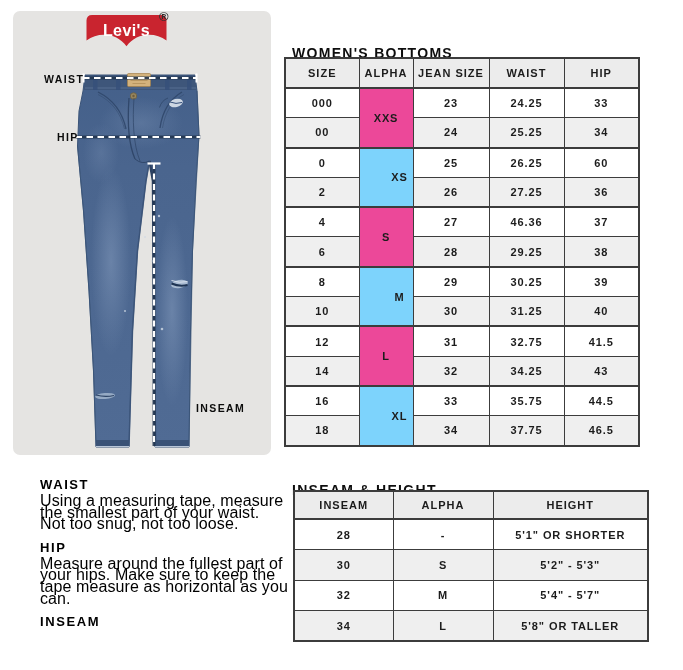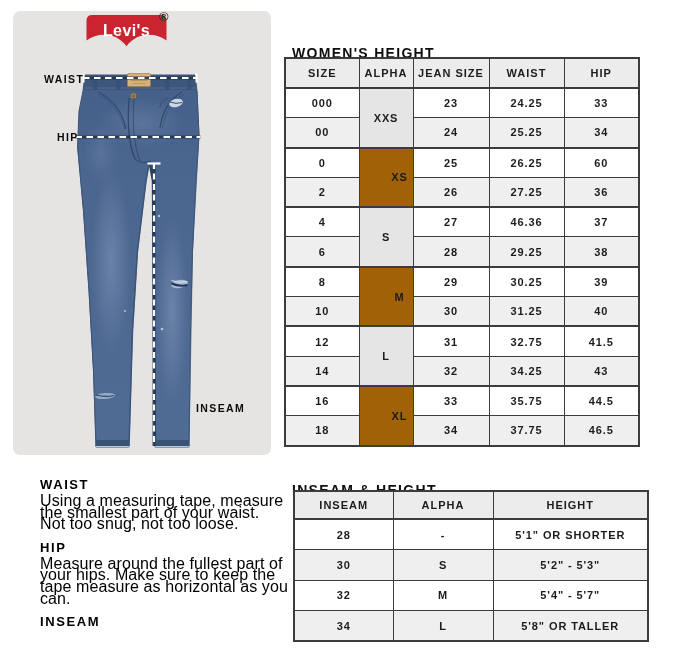--- a/index.html
+++ b/index.html
@@ -36,22 +36,22 @@
     letter-spacing:0.9px;color:#1c1c1c;padding:0;overflow:hidden;}
   thead th{background:#ececec;border-bottom:2px solid #3c3c3c;letter-spacing:1px;}
   #t1 thead tr{height:30px;}
   #t1 tbody tr{height:29.8px;}
   #t2 thead tr{height:28px;}
   #t2 tbody tr{height:30.5px;}
   tr.group-start td{border-top:2px solid #3c3c3c;}
   tr.inner td{border-top:1px solid #3c3c3c;}
   .row-white td{background:#fff;margin-top:20px;}
   .row-gray td{background:#efefef;}
-  td.alpha.cell-white{background:#e5e5e5;}
-  td.alpha.cell-gray{background:#a16207;padding-left:27px;}
+  td.alpha.cell-white{background:#ec4899;}
+  td.alpha.cell-gray{background:#7dd3fc;padding-left:27px;}
 </style>
 </head>
 <body>
 
 <div class="panel">
 
   <svg class="jeans" viewBox="0 0 258 444" aria-hidden="true">
     <defs>
       <linearGradient id="den" x1="0" y1="0" x2="0" y2="1">
         <stop offset="0" stop-color="#44608a"></stop>
@@ -162,21 +162,21 @@
     </div>
     <div class="def">
       <h4>HIP</h4>
       <p>Measure around the fullest part of your hips. Make sure to keep the tape measure as horizontal as you can.</p>
     </div>
     <div class="def">
       <h4>INSEAM</h4>
     </div>
   </div>
 
-<h2 class="sec-title" id="title1">WOMEN'S HEIGHT</h2>
+<h2 class="sec-title" id="title1">WOMEN'S BOTTOMS</h2>
 
 <table id="t1">
   <colgroup>
     <col style="width:74px">
       <col style="width:54px">
       <col style="width:76px">
       <col style="width:75px">
       <col style="width:75px">
   </colgroup>
   <thead>

